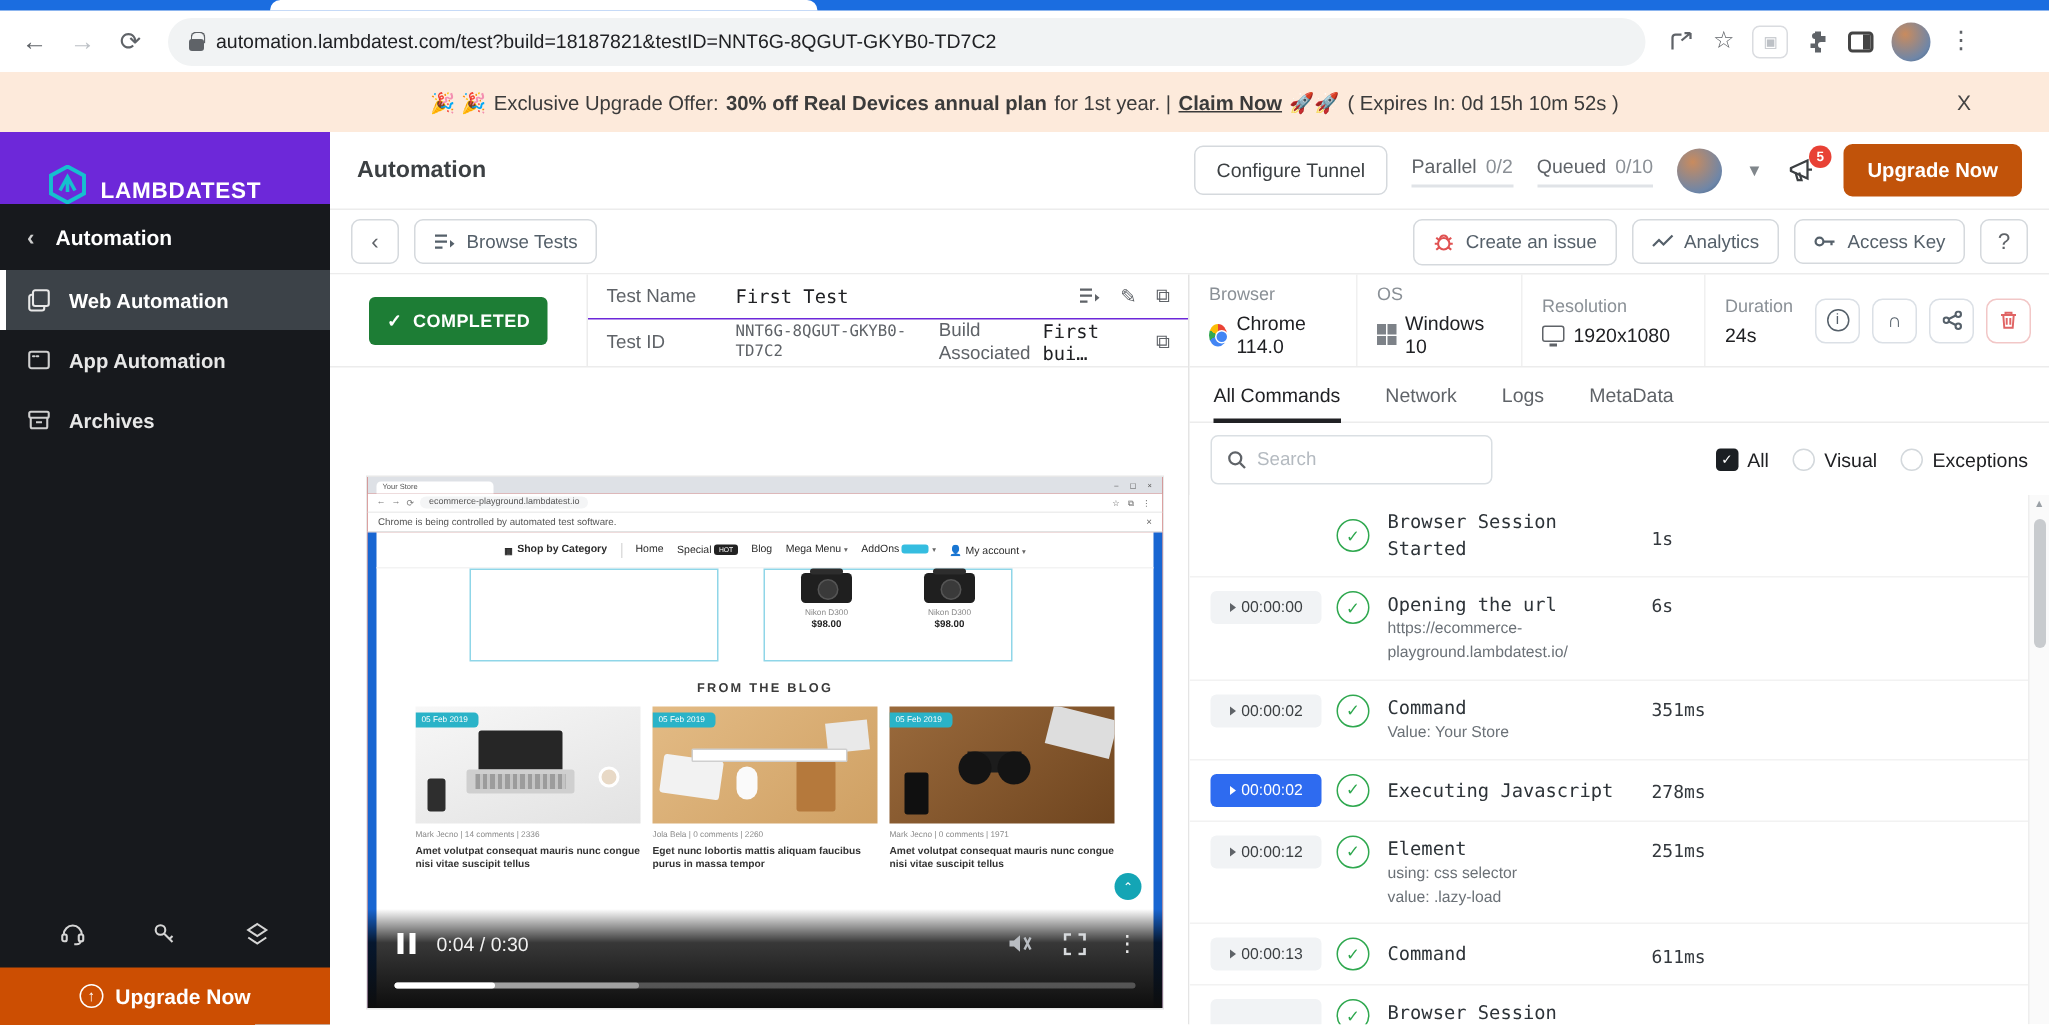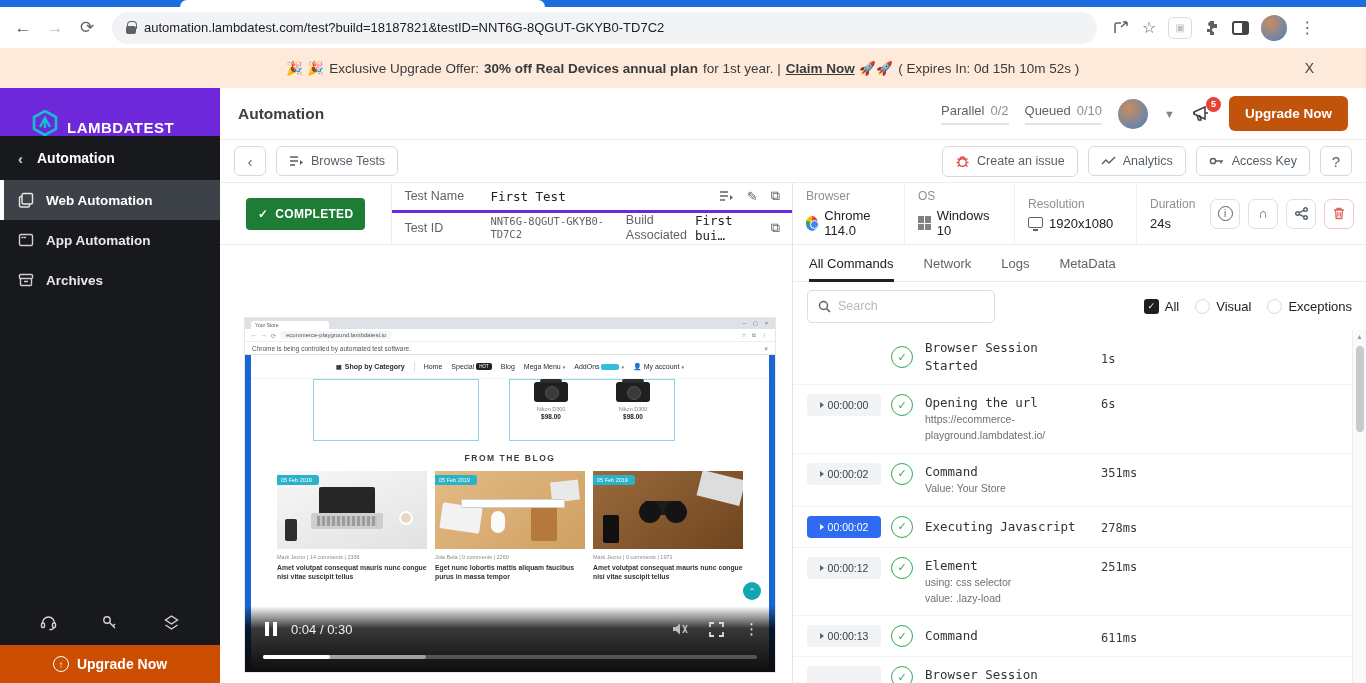--- a/index.html
+++ b/index.html
@@ -66,21 +66,21 @@
   .btn.small{padding:7px 12px;font-size:12.5px;color:#55606a}
 
   
   .content{flex:1;display:flex;min-height:0}
   .left-pane{width:573px;border-right:1px solid #e4e4e4;display:flex;flex-direction:column;background:#fff}
   .status-row{height:62px;display:flex;align-items:stretch;border-bottom:1px solid #ececec}
   .badge-cell{display:flex;align-items:center;padding:0 26px;border-right:1px solid #ececec}
   .completed{background:#1d7d35;color:#fff;font-size:12px;font-weight:700;letter-spacing:.3px;border-radius:4px;padding:9px 12px;display:flex;align-items:center;gap:7px}
   .details{flex:1;display:flex;flex-direction:column;font-size:12.5px}
   .d-row{flex:1;display:flex;align-items:center;padding:0 12px;gap:8px}
-  .d-row.first{border-bottom:3px solid #6d28d9}
+  .d-row.first{border-bottom:1px solid #6d28d9}
   .d-lbl{color:#5f6368;width:78px;flex:0 0 auto}
   .d-val{color:#202124;font-size:12.5px}
   .id-val{font-size:10.5px;width:146px;line-height:1.3;color:#5f6368}
   .build-lbl{color:#5f6368;width:70px;line-height:1.25}
   .d-icons{margin-left:auto;display:flex;gap:13px;color:#5f6368;align-items:center}
   .d-icons span{cursor:pointer;font-size:13px}
 
   .video-wrap{flex:1;position:relative}
   .video{position:absolute;left:25px;top:73px;width:530px;height:354px;background:#b91c1c;box-shadow:0 0 0 1px #e8e8e8;overflow:hidden}
   .mini-tabs{height:11px;background:#dee1e6;display:flex;align-items:flex-end;padding:0 6px;position:relative}
@@ -298,20 +298,21 @@
     <div class="side-upgrade">
       <span class="up-circ">↑</span>
       <span>Upgrade Now</span>
     </div>
   </aside>
 
   <div class="main">
     <header class="main-header">
       <span class="page-title">Automation</span>
       <div class="mh-right">
+        <button class="btn">Configure Tunnel</button>
         <span class="stat">
           <span class="lbl">Parallel</span>
           <span class="val">0/2</span>
         </span>
         <span class="stat">
           <span class="lbl">Queued</span>
           <span class="val">0/10</span>
         </span>
         <span class="hdr-avatar"></span>
         <span class="chev-dn">▼</span>

